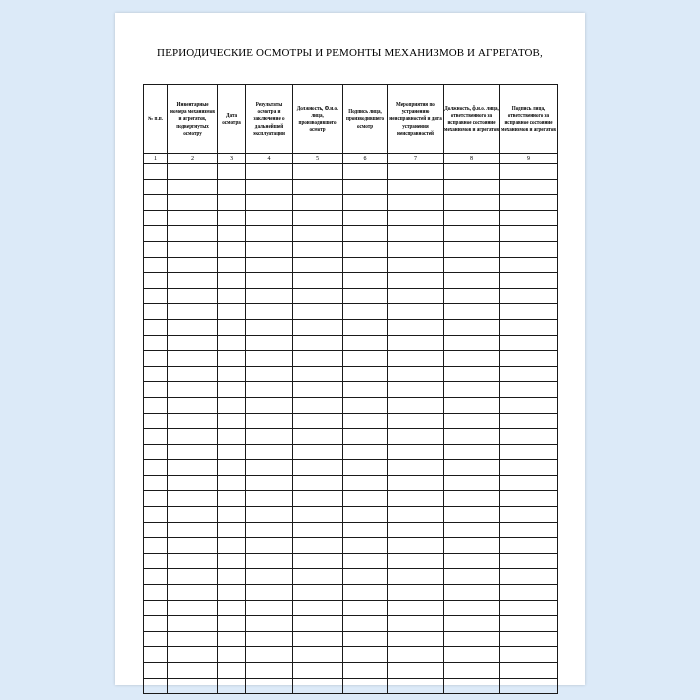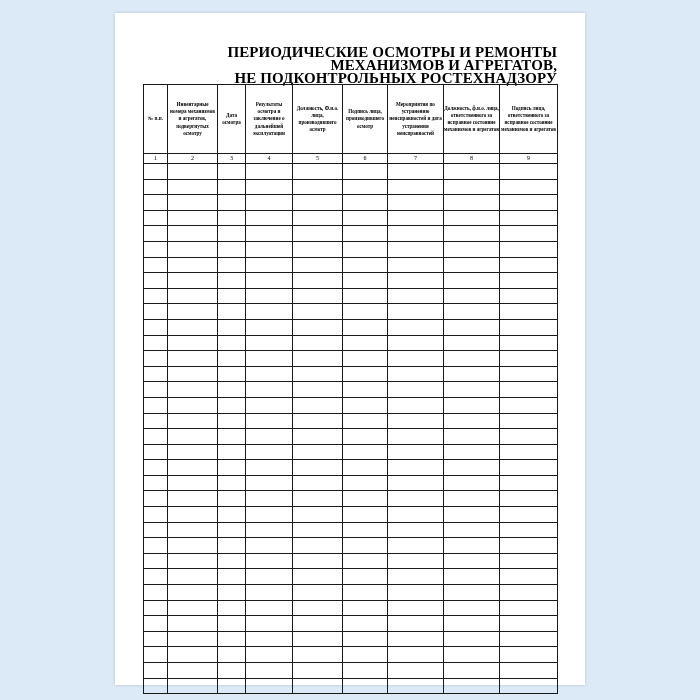--- a/index.html
+++ b/index.html
@@ -25,23 +25,23 @@
     width: 470px;
     height: 672px;
     background: #ffffff;
     box-shadow: 0 0 3px rgba(0,0,0,0.18);
   }
   .doc-title {
     position: absolute;
     left: 28px;
     top: 33px;
     width: 414px;
-    text-align: right;
-    font-size: 15px;
-    font-weight: bold;
+    text-align: center;
+    font-size: 11px;
+    font-weight: normal;
     line-height: 13px;
     letter-spacing: 0.1px;
     color: #000;
   }
   .doc-title .line2 {
     display: block;
   }
   table.register {
     position: absolute;
     left: 28px;
@@ -79,21 +79,20 @@
   }
 </style>
 </head>
 <body>
 
 <div id="stage">
   <div class="page-sheet">
 
     <div class="doc-title">
       <span>ПЕРИОДИЧЕСКИЕ ОСМОТРЫ И РЕМОНТЫ МЕХАНИЗМОВ И АГРЕГАТОВ,</span>
-      <span class="line2">НЕ ПОДКОНТРОЛЬНЫХ РОСТЕХНАДЗОРУ</span>
     </div>
 
     <table class="register">
       <colgroup>
         <col style="width:24px">
         <col style="width:50px">
         <col style="width:28px">
         <col style="width:47px">
         <col style="width:50px">
         <col style="width:45px">

